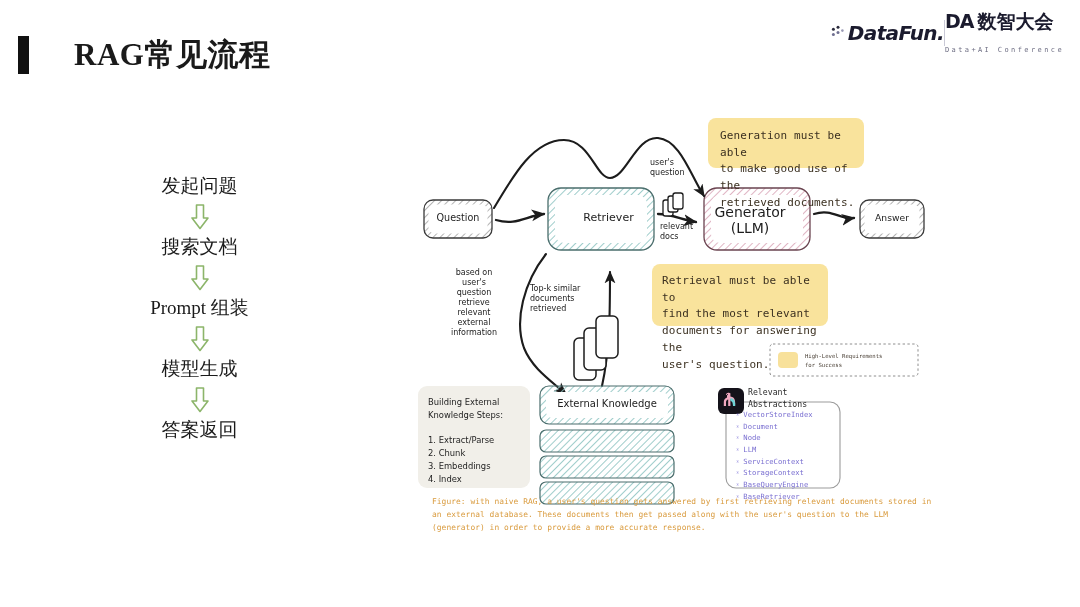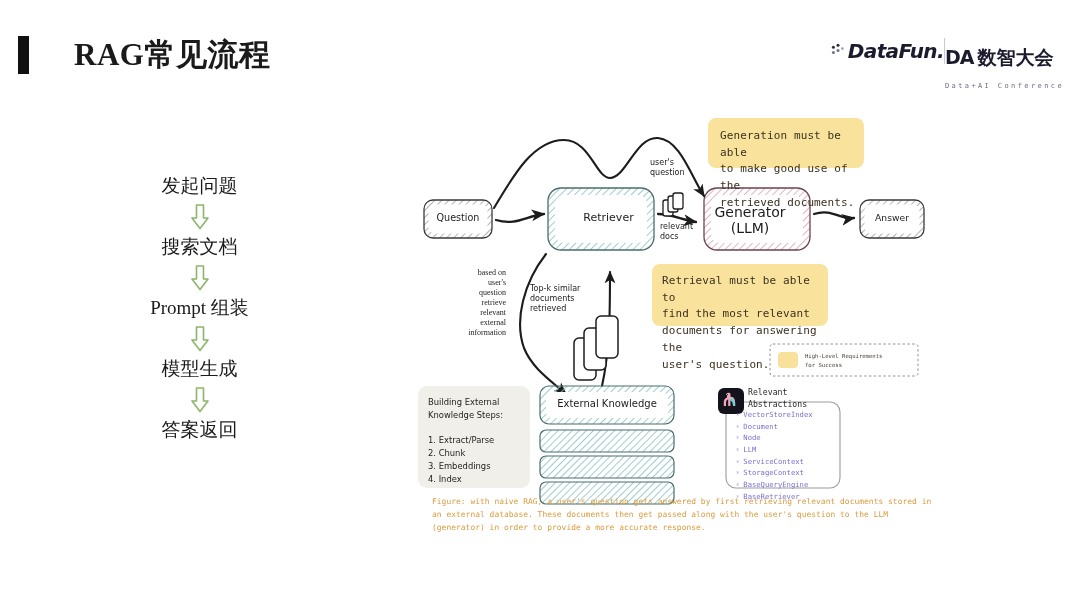--- a/index.html
+++ b/index.html
@@ -67,21 +67,20 @@
   .brand-da {
     display: flex;
     flex-direction: column;
     align-items: flex-start;
     line-height: 1;
   }
   .brand-da-top {
     display: flex;
     align-items: center;
     gap: 4px;
-    margin-top: 36px;
   }
   .brand-da-mark {
     font-family: "DejaVu Sans", sans-serif;
     font-weight: bold;
     font-size: 19px;
     color: #1b1b2e;
     letter-spacing: -1px;
   }
   .brand-da-cn {
     font-family: "Liberation Sans", sans-serif;
@@ -366,21 +365,21 @@
     <div class="box-label" style="left:456px; top:117px; width:64px; font-size:9.2px;">Answer</div>
 
     <div class="box-label" style="left:136px; top:302px; width:134px; font-size:10px;">External Knowledge</div>
 
     <div class="hand" style="left:246px; top:62px; font-size:8px; white-space:pre-line; text-align:left;">user's
 question</div>
 
     <div class="hand" style="left:256px; top:126px; font-size:8px; white-space:pre-line; text-align:left;">relevant
 docs</div>
 
-    <div class="hand" style="left:38px; top:172px; width:64px; font-size:8px; white-space:pre-line; text-align:right;font-family:Liberation Serif, serif;">based on
+    <div class="hand" style="left:38px; top:172px; width:64px; font-size:8px; white-space:pre-line; text-align:center;">based on
 user's
 question
 retrieve
 relevant
 external
 information</div>
 
     <div class="hand" style="left:126px; top:188px; width:66px; font-size:8px; white-space:pre-line; text-align:left;">Top-k similar
 documents
 retrieved</div>

